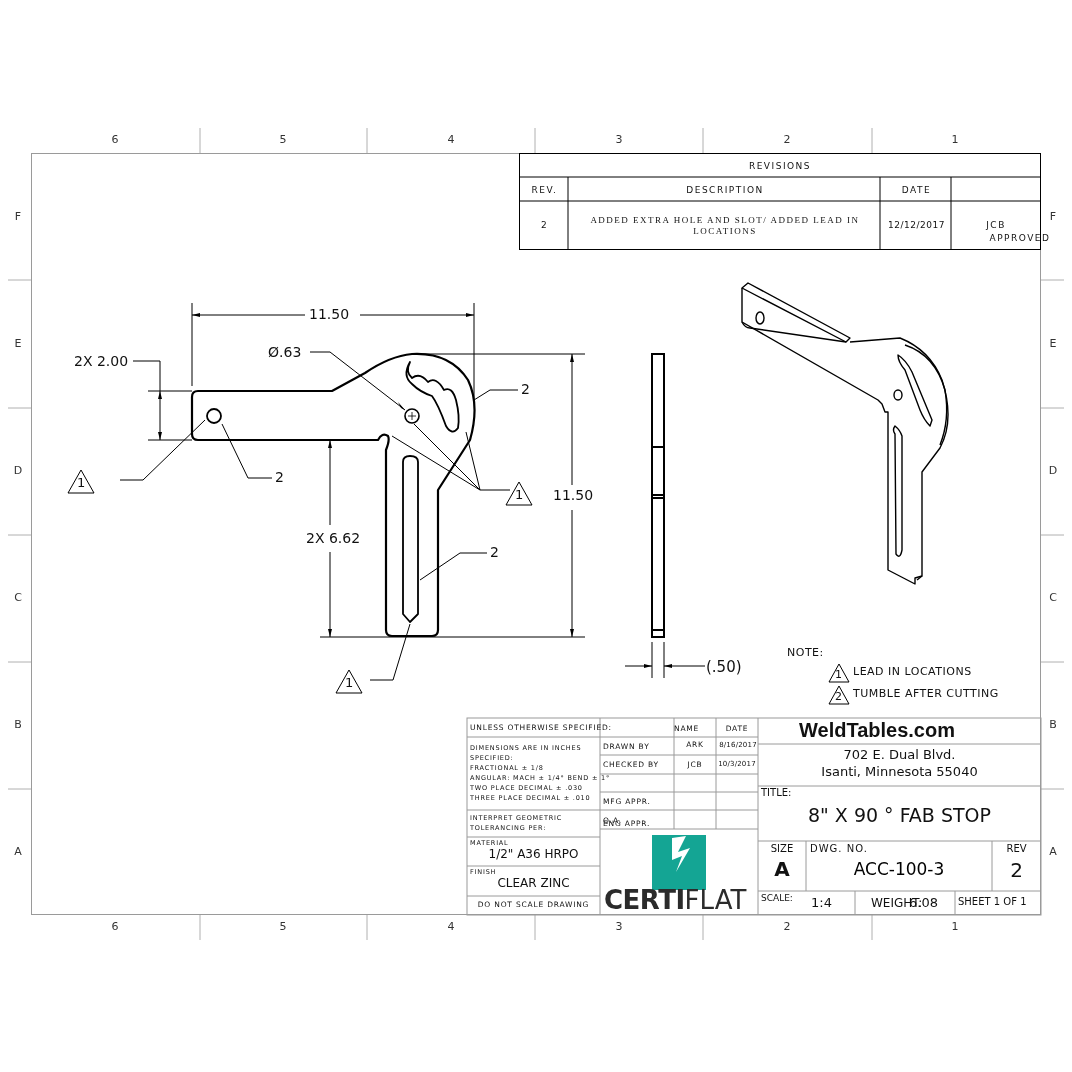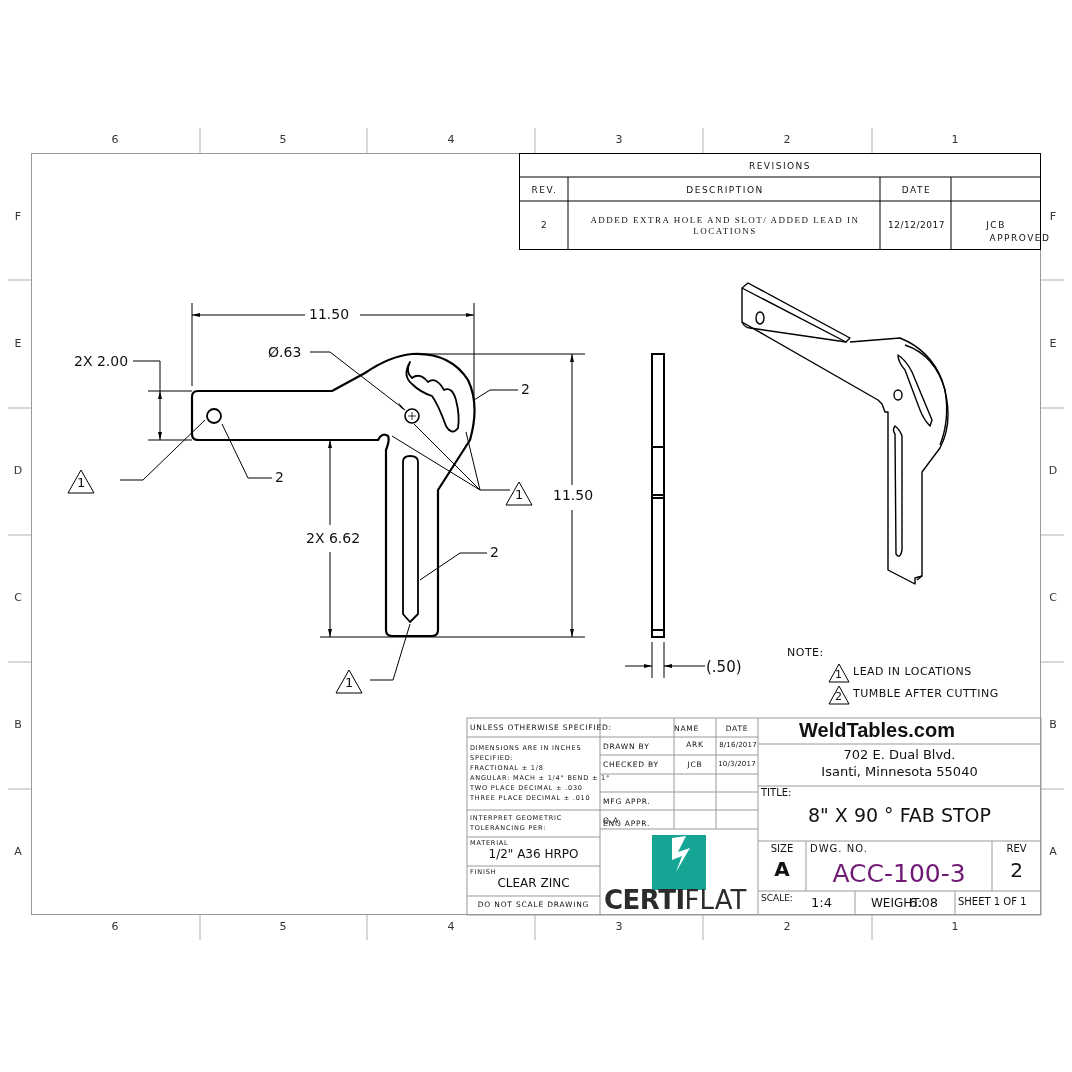--- a/index.html
+++ b/index.html
@@ -292,21 +292,21 @@
   </div>
 
   <div class="tb" style="left:758px;top:719px;width:238px;text-align:center;font-size:20px;font-weight:bold;font-family:'Liberation Sans',sans-serif;">WeldTables.com</div>
   <div class="tb" style="left:758px;top:747px;width:283px;text-align:center;font-size:13px;">702 E. Dual Blvd.</div>
   <div class="tb" style="left:758px;top:764px;width:283px;text-align:center;font-size:13px;">Isanti, Minnesota 55040</div>
   <div class="tb" style="left:761px;top:787px;font-size:10px;">TITLE:</div>
   <div class="tb" style="left:758px;top:804px;width:283px;text-align:center;font-size:19px;">8" X 90 ° FAB STOP</div>
   <div class="tb" style="left:758px;top:843px;width:48px;text-align:center;font-size:10px;">SIZE</div>
   <div class="tb" style="left:758px;top:857px;width:48px;text-align:center;font-size:20px;font-weight:bold;">A</div>
   <div class="tb" style="left:810px;top:843px;font-size:10px;letter-spacing:1px;">DWG.  NO.</div>
-  <div class="tb" style="left:806px;top:859px;width:186px;text-align:center;font-size:25px;color:#701a75;">ACC-100-3</div>
+  <div class="tb" style="left:806px;top:859px;width:186px;text-align:center;font-size:17px;color:#000000;">ACC-100-3</div>
   <div class="tb" style="left:992px;top:843px;width:49px;text-align:center;font-size:10px;">REV</div>
   <div class="tb" style="left:992px;top:858px;width:49px;text-align:center;font-size:20px;">2</div>
   <div class="tb" style="left:761px;top:893px;font-size:9px;">SCALE:</div>
   <div class="tb" style="left:811px;top:895px;font-size:13px;">1:4</div>
   <div class="tb" style="left:859px;top:896px;font-size:12px;margin-left:12px;">WEIGHT:</div>
   <div class="tb" style="left:909px;top:895px;font-size:13px;">6.08</div>
   <div class="tb" style="left:958px;top:896px;font-size:10px;white-space:nowrap;">SHEET 1 OF 1</div>
 </div>
 
 </body></html>

